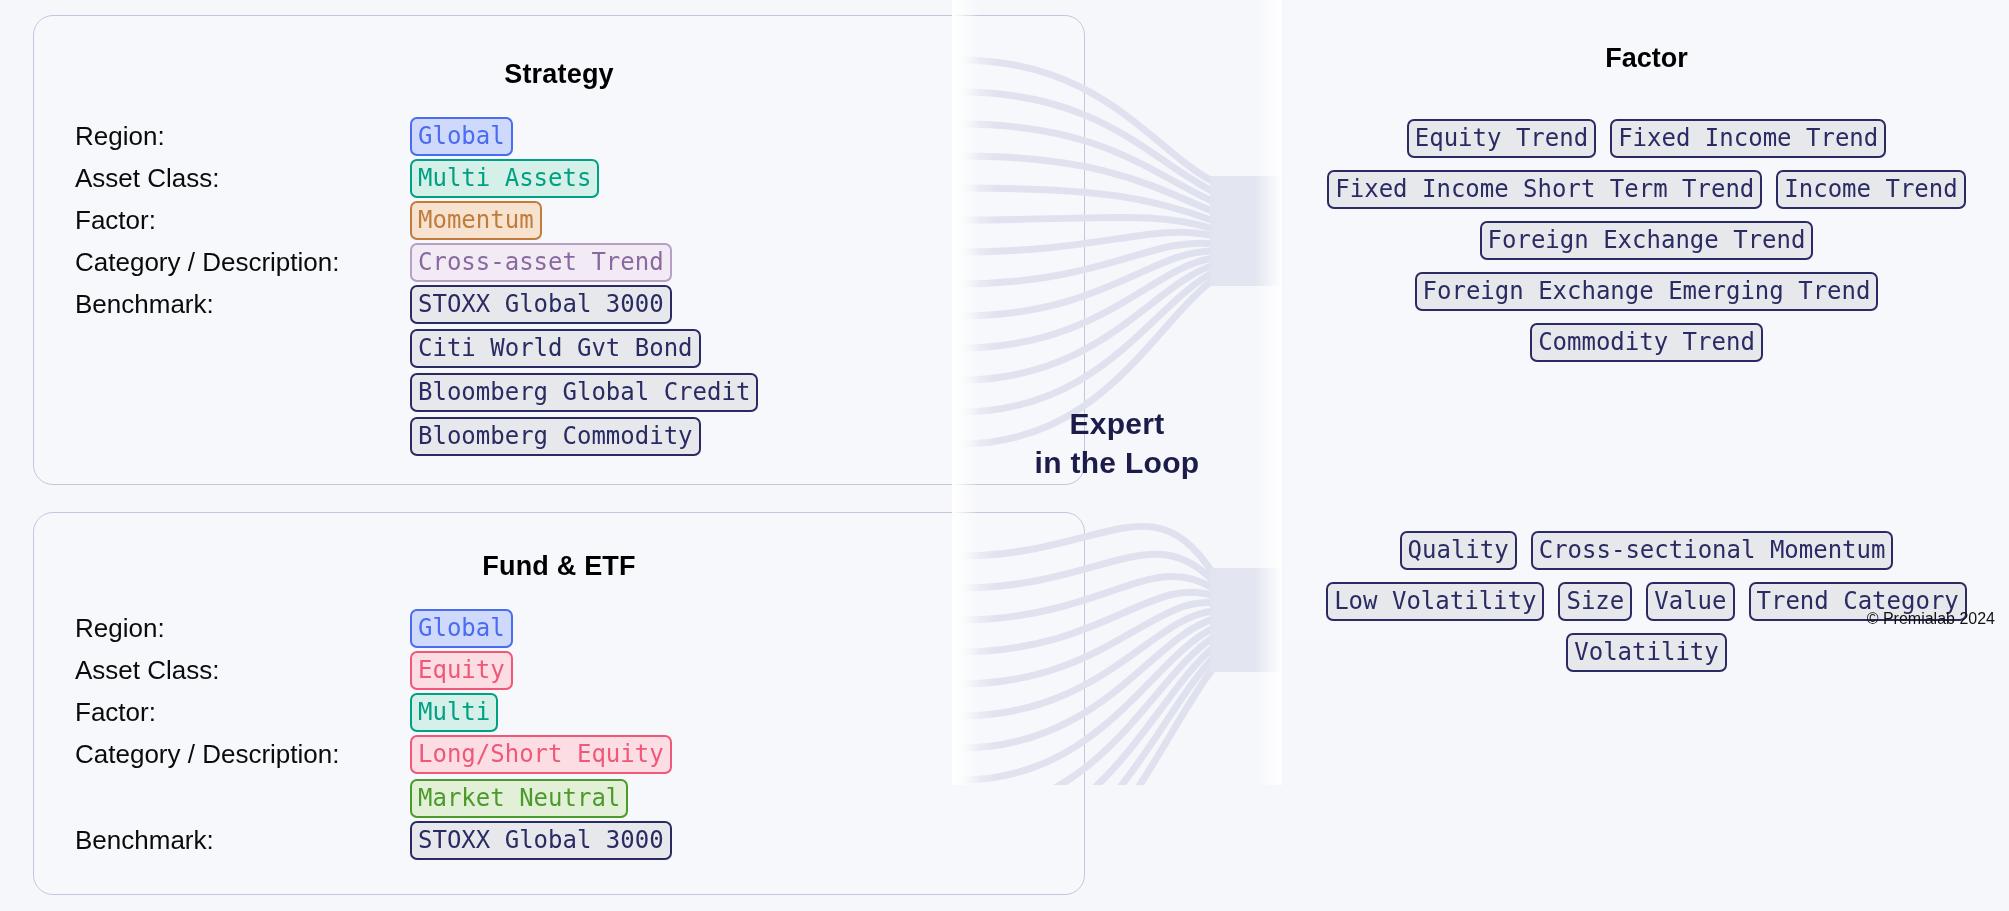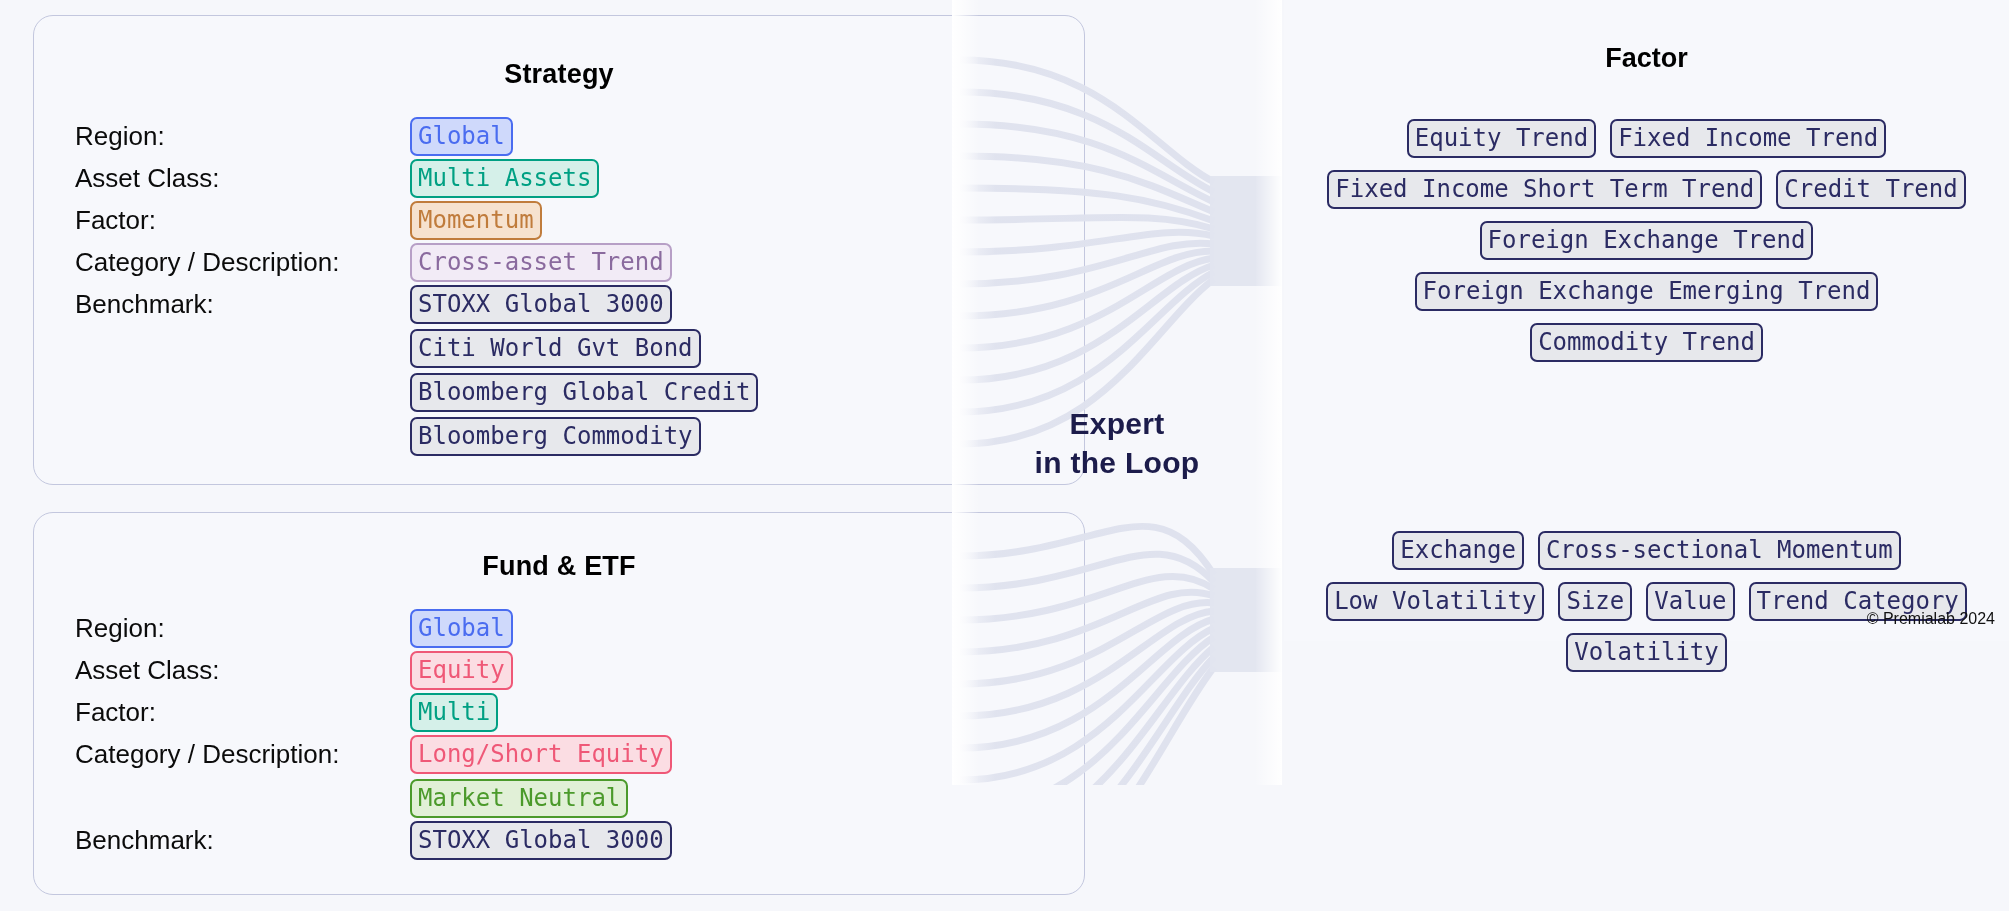--- a/index.html
+++ b/index.html
@@ -319,28 +319,28 @@
     </div>
   </div>
 
   <div class="right-col">
     <div class="right-title">Factor</div>
 
     <div class="tag-cloud cloud-trend">
       <span class="tag navy">Equity Trend</span>
       <span class="tag navy">Fixed Income Trend</span>
       <span class="tag navy">Fixed Income Short Term Trend</span>
-      <span class="tag navy">Credit Trend</span>
+      <span class="tag navy">Income Trend</span>
       <span class="tag navy">Foreign Exchange Trend</span>
       <span class="tag navy">Foreign Exchange Emerging Trend</span>
       <span class="tag navy">Commodity Trend</span>
     </div>
 
     <div class="tag-cloud cloud-style">
-      <span class="tag navy">Exchange</span>
+      <span class="tag navy">Quality</span>
       <span class="tag navy">Cross-sectional Momentum</span>
       <span class="tag navy">Low Volatility</span>
       <span class="tag navy">Size</span>
       <span class="tag navy">Value</span>
       <span class="tag navy">Trend Category</span>
       <span class="tag navy">Volatility</span>
     </div>
 
     <div class="copyright">© Premialab 2024</div>
   </div>

